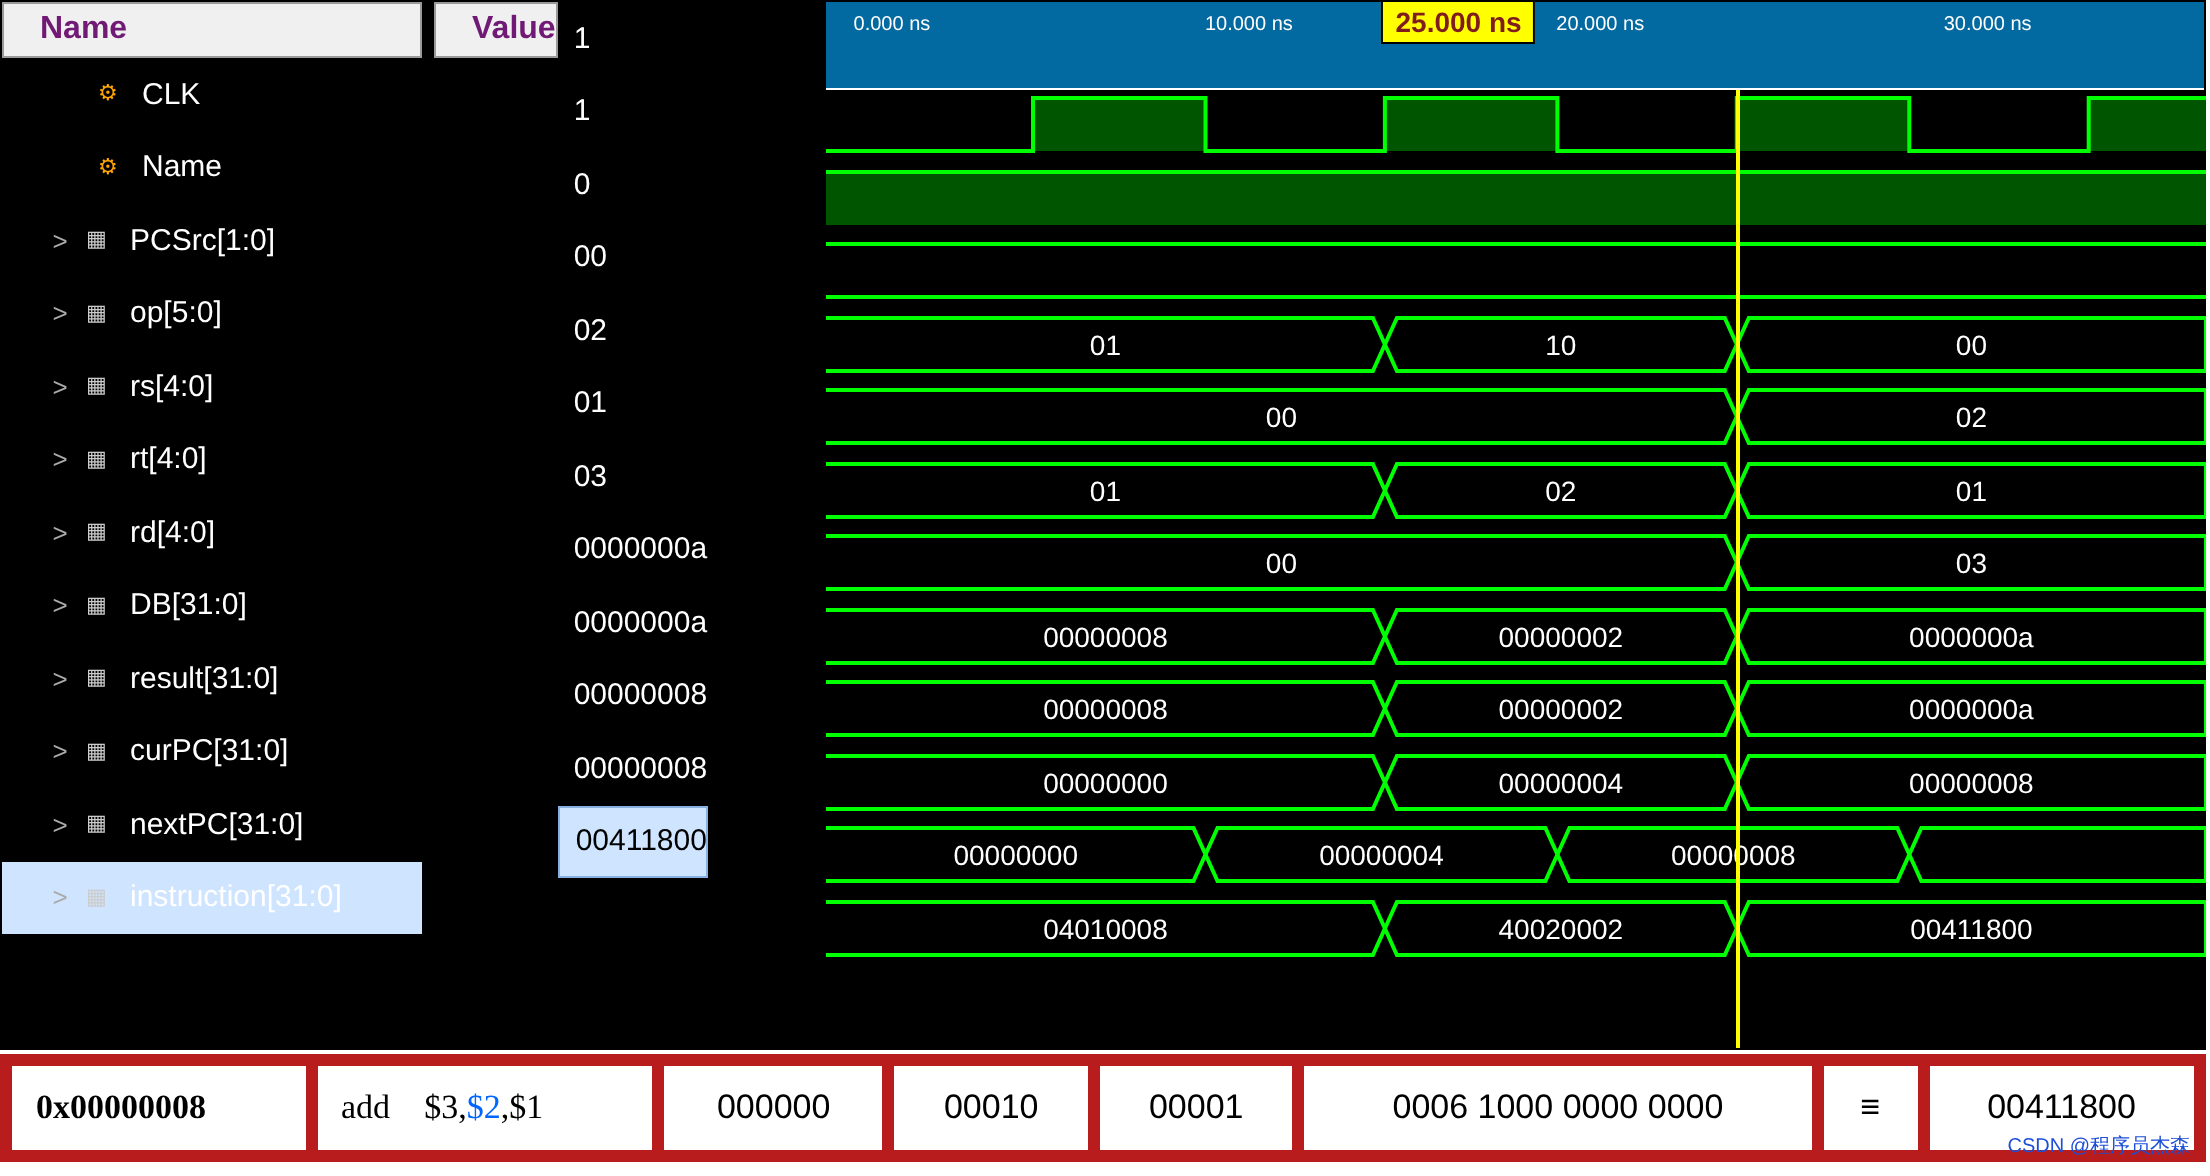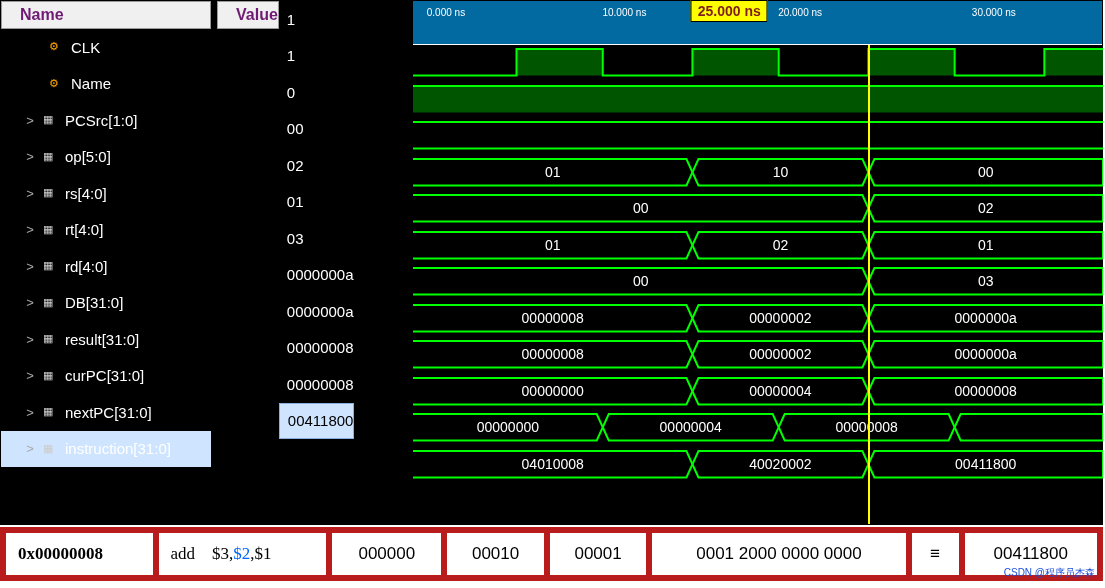--- a/index.html
+++ b/index.html
@@ -267,20 +267,20 @@
   <tbody>
       <tr>
     <td class="addr">0x00000008</td>
     <td class="asm">
       <span>add</span>&nbsp;&nbsp;&nbsp;
       <span>$3</span>,<span class="reg2">$2</span>,<span>$1</span>
     </td>
     <td class="bin">000000</td>
     <td class="bin">00010</td>
     <td class="bin">00001</td>
-    <td class="bin">0001 2000 0000 0000</td>
+    <td class="bin">0006 1000 0000 0000</td>
     <td class="bin">≡</td>
     <td class="bin">00411800</td>
   </tr>
 </tbody>
   </table>
 
 <div class="wm">CSDN @程序员杰森</div>
 
 </body></html>

